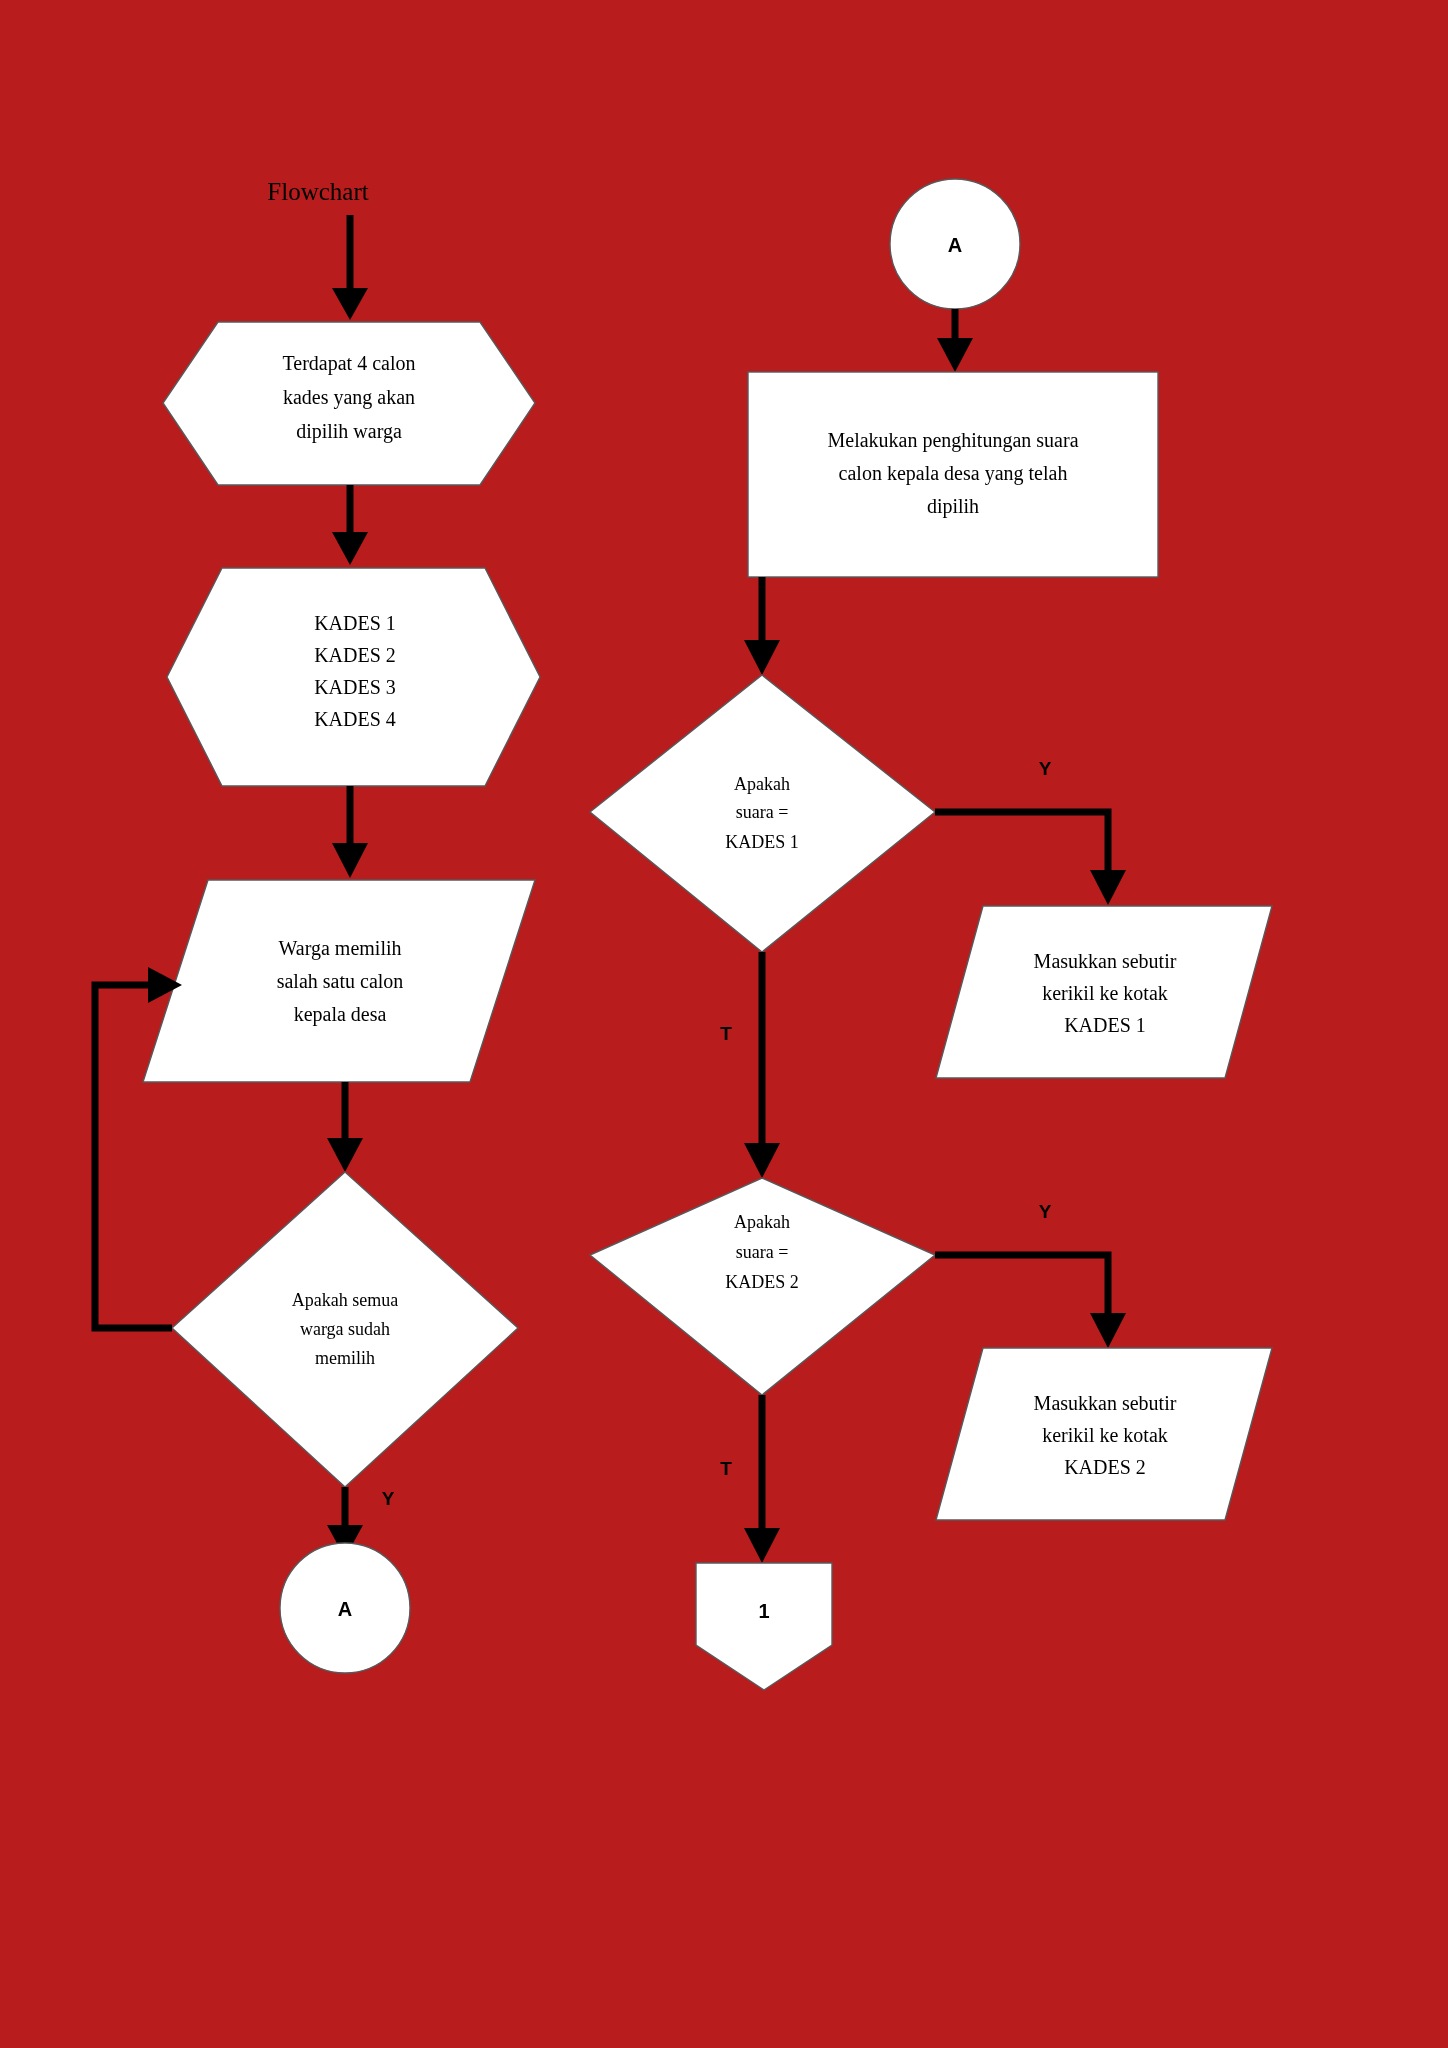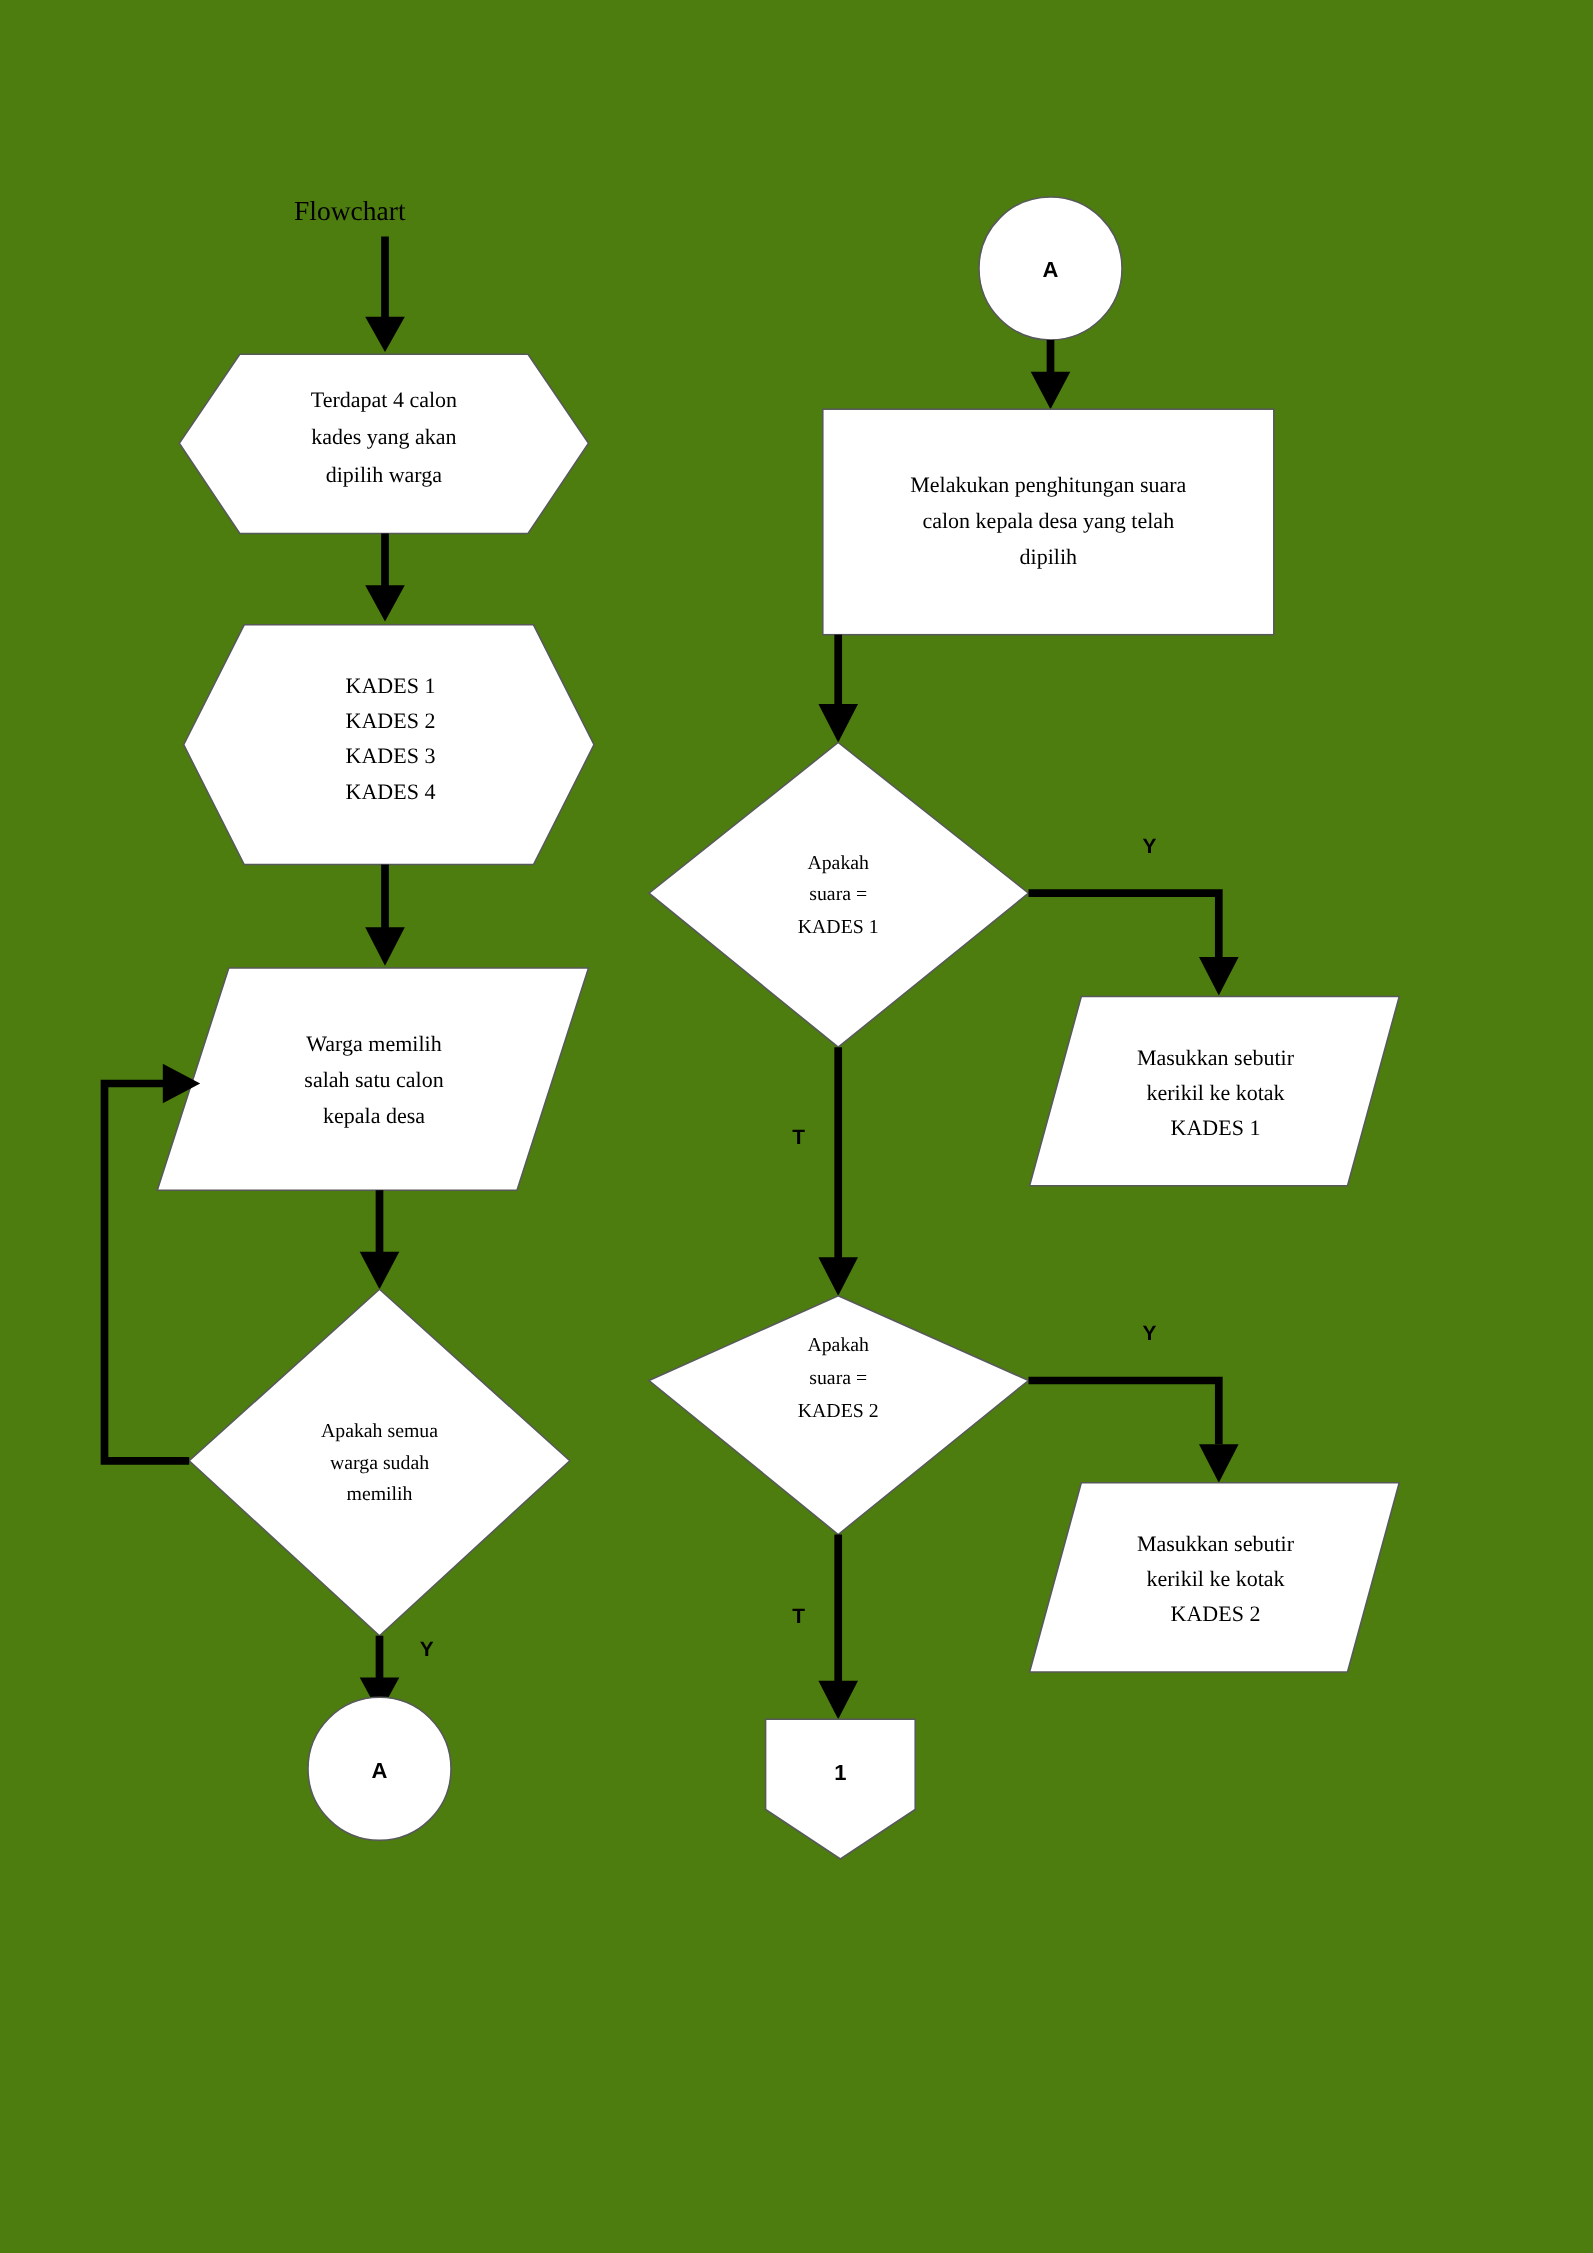--- a/index.html
+++ b/index.html
@@ -8,21 +8,21 @@
     background: #ffffff;
   }
   body {
     font-family: "Liberation Serif", "DejaVu Serif", serif;
     color: #000000;
   }
   #page {
     position: relative;
     width: 1448px;
     height: 2048px;
-    background: #4d7c0f;
+    background: #b91c1c;
     overflow: hidden;
   }
   #diagram-svg {
     position: absolute;
     left: 0;
     top: 0;
     width: 1448px;
     height: 2048px;
   }
   .shape-outline {

